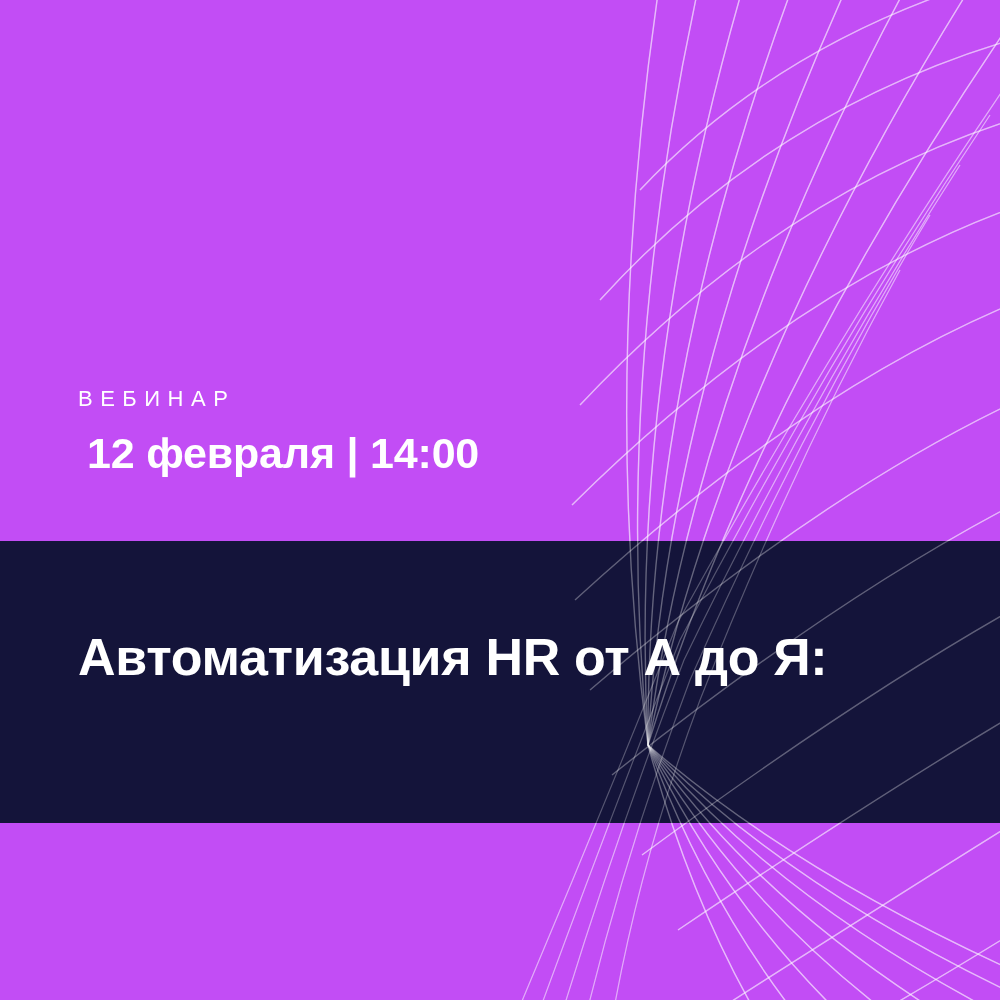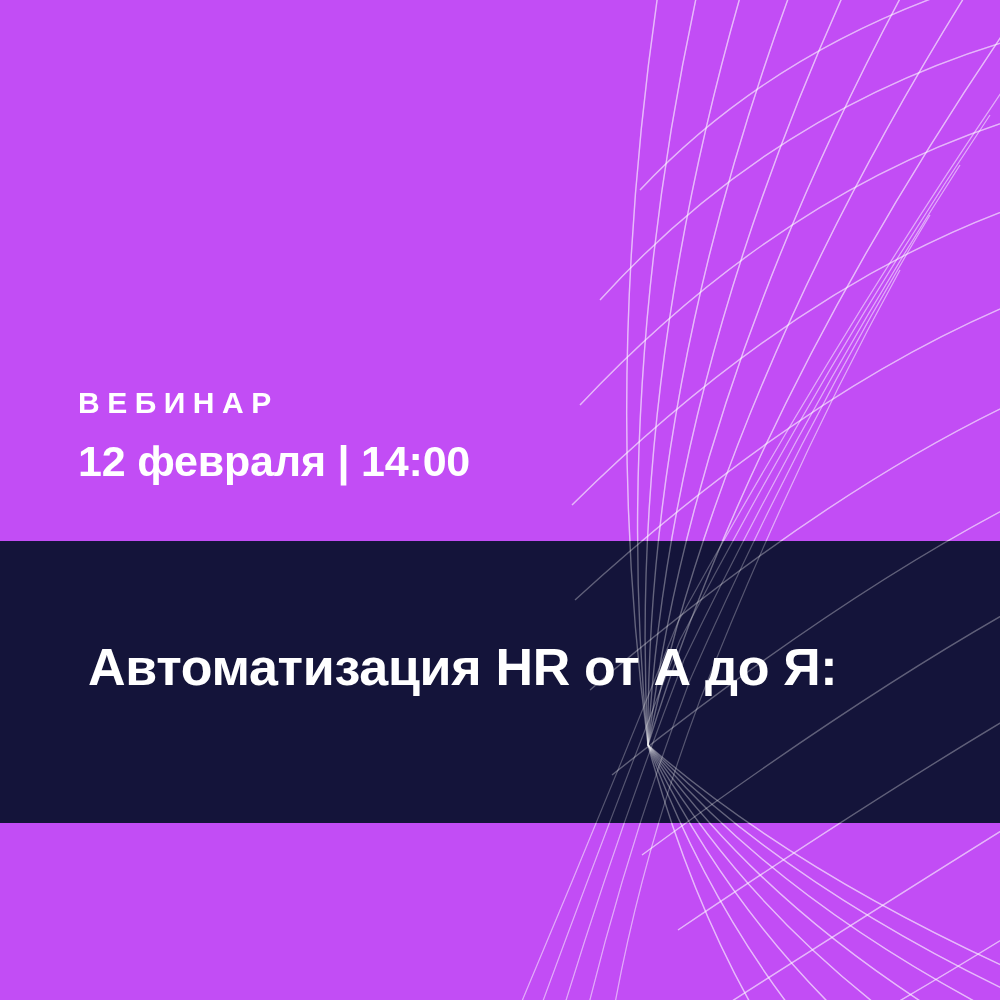--- a/index.html
+++ b/index.html
@@ -29,35 +29,35 @@
   
 
   
   .kicker-block {
     position: absolute;
     left: 78px;
     top: 388px;
     z-index: 3;
   }
   .kicker {
-    font-size: 30px;
-    font-weight: 700;
+    font-size: 22px;
+    font-weight: 400;
     letter-spacing: 7.5px;
     color: #ffffff;
     line-height: 1;
     margin: 0 0 22px 0;
     white-space: nowrap;
   }
   .date-line {
     font-size: 43px;
     font-weight: 700;
     letter-spacing: -0.2px;
     color: #ffffff;
     line-height: 1;
-    margin: 0;
+    margin: 9px;
     white-space: nowrap;
   }
 
   
   .dark-band {
     position: absolute;
     left: 0;
     top: 541px;
     width: 1000px;
     height: 282px;
@@ -75,21 +75,21 @@
     pointer-events: none;
   }
   .band-mesh svg { display: block; width: 1000px; height: 1000px; }
 
   
   .title {
     position: absolute;
     left: 78px;
     top: 625px;
     z-index: 4;
-    margin: 10px;
+    margin: 0;
     color: #ffffff;
     font-size: 52px;
     font-weight: 700;
     line-height: 65px;
     letter-spacing: -0.3px;
     white-space: nowrap;
   }
   .title-line { display: block; }
 </style>
 </head>

